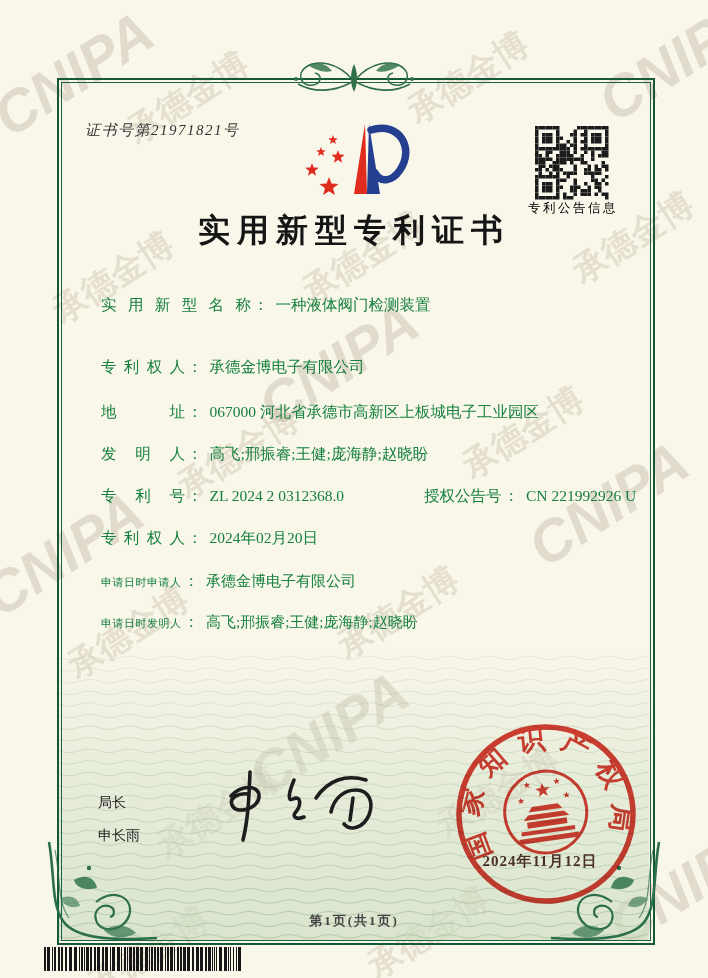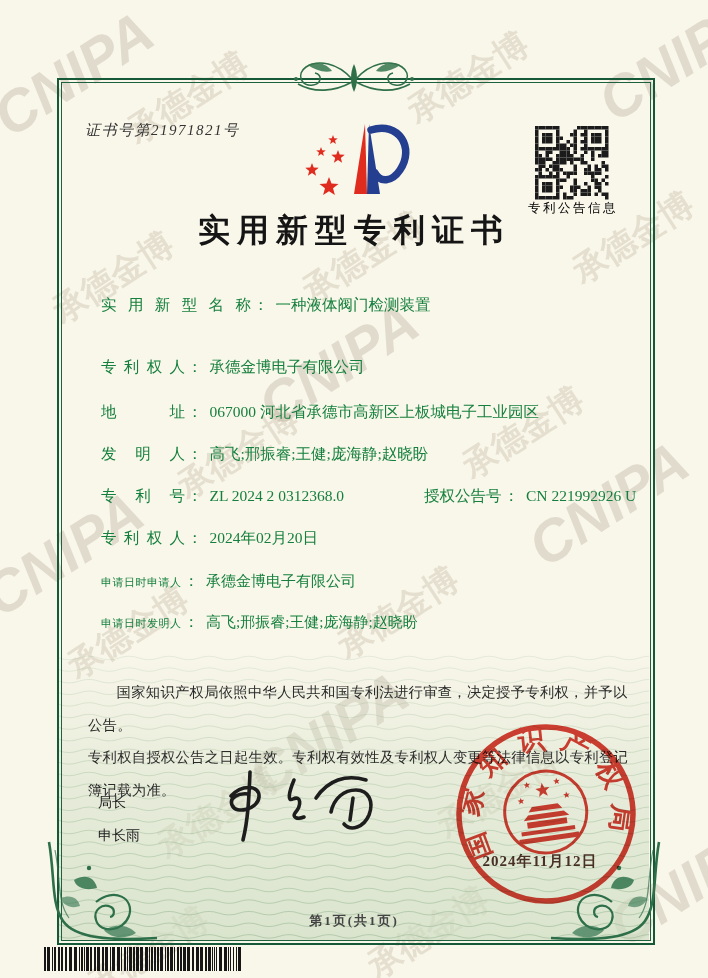--- a/index.html
+++ b/index.html
@@ -416,24 +416,20 @@
   <div class="frow" style="top:528px">
     <span class="flabel w84">专利权人</span><span class="fsep">：</span><span class="fvalue">2024年02月20日</span>
   </div>
   <div class="frow small" style="top:571px">
     <span class="flabel">申请日时申请人</span><span class="fsep">：</span><span class="fvalue">承德金博电子有限公司</span>
   </div>
   <div class="frow small" style="top:612px">
     <span class="flabel">申请日时发明人</span><span class="fsep">：</span><span class="fvalue">高飞;邢振睿;王健;庞海静;赵晓盼</span>
   </div>
 
-  <div class="legal">
-    <div class="l1">国家知识产权局依照中华人民共和国专利法进行审查，决定授予专利权，并予以公告。</div>
-    <div class="l2">专利权自授权公告之日起生效。专利权有效性及专利权人变更等法律信息以专利登记簿记载为准。</div>
-  </div>
 
   <div class="signer">
     <div>局长</div>
     <div>申长雨</div>
   </div>
   <svg class="sig" width="185" height="85" viewBox="0 0 185 85">
     <g fill="none" stroke="#1d1d1d" stroke-width="3.6" stroke-linecap="round" stroke-linejoin="round">
       <path d="M52 12 C51 38 50 60 45 80"></path>
       <path d="M33 36 C44 24 62 25 61 37 C60 49 38 55 34 45 C31 37 41 33 50 34"></path>
       <path d="M96 20 C91 32 89 42 95 39 C103 35 104 45 97 53 C94 57 99 60 106 57"></path>

